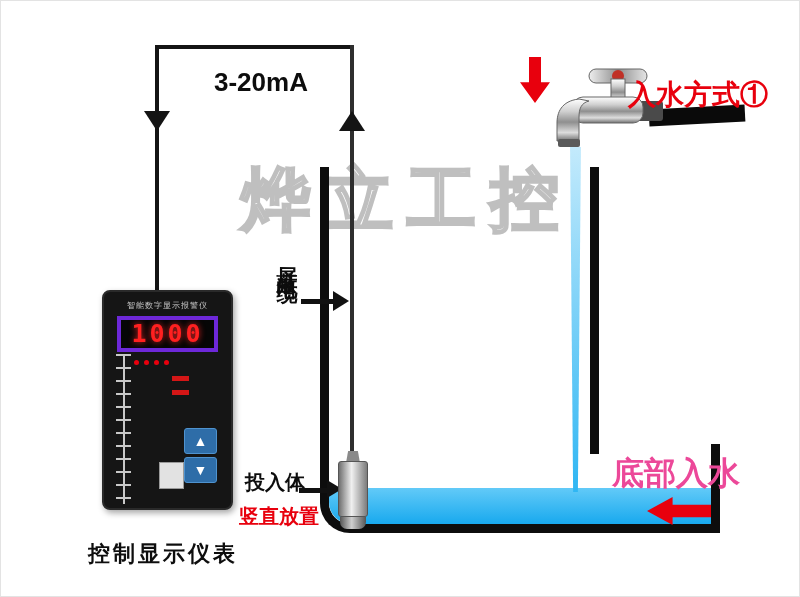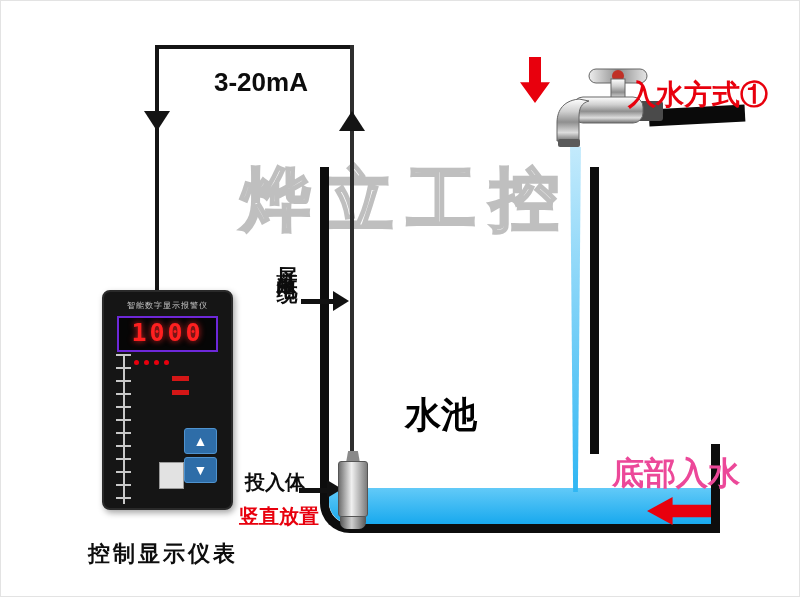--- a/index.html
+++ b/index.html
@@ -57,21 +57,21 @@
 
   
   .sensor{left:337px;top:450px;width:30px;height:80px;z-index:3;}
   .sensor .gland{position:absolute;left:8px;top:0;width:14px;height:12px;background:#8a8a8a;clip-path:polygon(15% 0,85% 0,100% 100%,0 100%);}
   .sensor .body{position:absolute;left:0;top:10px;width:30px;height:56px;background:linear-gradient(90deg,#6f6f6f,#f0f0f0 45%,#7c7c7c);border:1px solid #555;border-radius:3px;box-sizing:border-box;}
   .sensor .tip{position:absolute;left:2px;top:66px;width:26px;height:12px;background:linear-gradient(90deg,#555,#cfcfcf 45%,#555);border-radius:0 0 7px 7px;}
 
   
   .instrument{left:85px;top:289px;width:131px;height:220px;background:#151515;border:2px solid #2a2a2a;border-radius:8px;box-sizing:border-box;z-index:3;box-shadow:2px 3px 6px rgba(0,0,0,0.35);margin-left:16px;}
   .inst-title{position:absolute;left:0;top:8px;width:100%;text-align:center;font-size:8px;color:#c9c9c9;letter-spacing:1px;}
-  .inst-display{position:absolute;left:13px;top:24px;width:101px;height:36px;background:#060606;border:2px solid #6d28d9;box-sizing:border-box;display:flex;align-items:flex-start;justify-content:center;}
+  .inst-display{position:absolute;left:13px;top:24px;width:101px;height:36px;background:#060606;border:4px solid #6d28d9;box-sizing:border-box;display:flex;align-items:flex-end;justify-content:center;}
   .inst-digits{color:#ff2020;font-family:"DejaVu Sans Mono",monospace;font-size:25px;font-weight:bold;letter-spacing:3px;text-shadow:0 0 6px rgba(255,40,40,0.85);}
   .inst-leds{position:absolute;left:30px;top:68px;display:flex;gap:5px;}
   .inst-leds span{width:5px;height:5px;background:#e8000d;border-radius:50%;}
   .inst-bars{position:absolute;left:68px;top:84px;display:flex;flex-direction:column;gap:9px;}
   .inst-bars span{width:17px;height:5px;background:#d41616;}
   .inst-scale-line{position:absolute;left:19px;top:62px;width:2px;height:150px;background:#c8c8c8;}
   .inst-scale-ticks{position:absolute;left:12px;top:62px;width:15px;height:152px;background:repeating-linear-gradient(to bottom,#c8c8c8 0 2px,rgba(0,0,0,0) 2px 13px);}
   .inst-btn{position:absolute;width:33px;height:26px;background:#2e6da8;border:1px solid #4f93cf;border-radius:3px;box-sizing:border-box;display:flex;align-items:center;justify-content:center;color:#ffffff;font-size:14px;}
   .inst-btn-up{left:80px;top:136px;}
   .inst-btn-down{left:80px;top:165px;}
@@ -121,21 +121,20 @@
     <path d="M30,38 C12,40 8,52 8,62 L8,80 L30,80 L30,56 C30,48 32,42 40,40 Z" fill="url(#chromeV)" stroke="#666"></path>
     <rect x="9" y="78" width="22" height="8" rx="2" fill="#5a5a5a"></rect>
   </svg>
   <div class="abs pipe"></div>
 
   <div class="abs red-arrow-down"></div>
   <div class="abs inlet1-label">入水方式①</div>
   <div class="abs inlet2-sublabel">底部入水</div>
   <div class="abs red-arrow-left"></div>
 
-  <div class="abs pool-label">水池</div>
 
   <div class="abs cable-label">屏蔽电缆</div>
   <div class="abs ptr cable-ptr">
     <div class="shaft"></div>
     <div class="head"></div>
   </div>
 
   <div class="abs sensor-label-1">投入体</div>
   <div class="abs sensor-label-2">竖直放置</div>
   <div class="abs ptr sensor-ptr">

